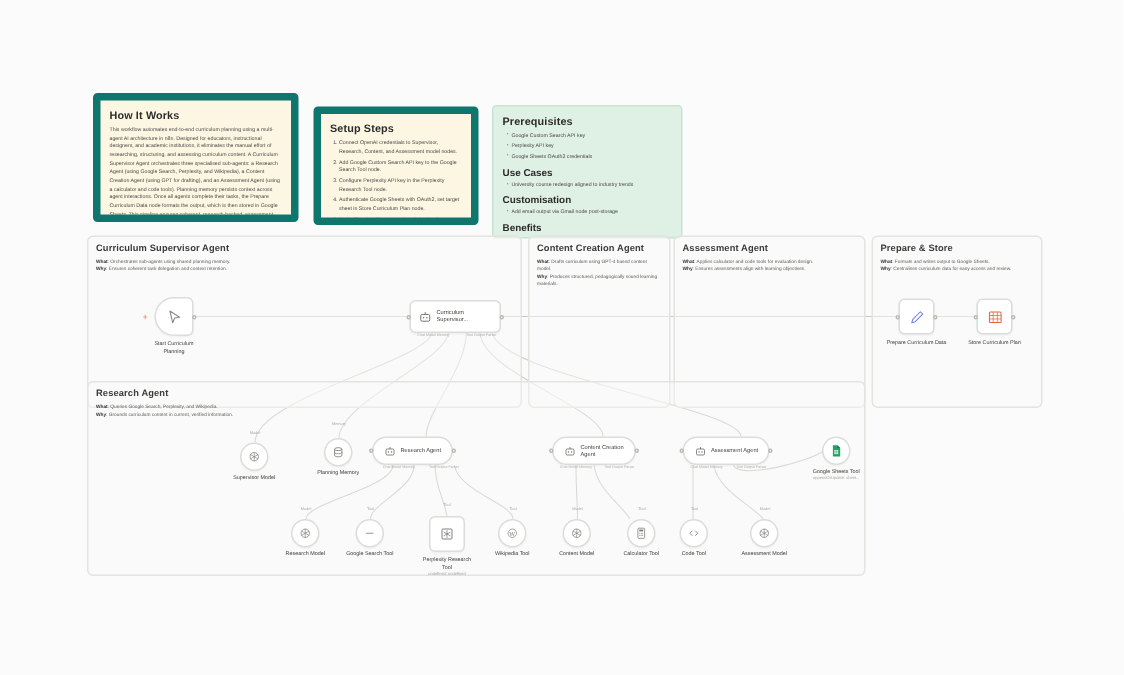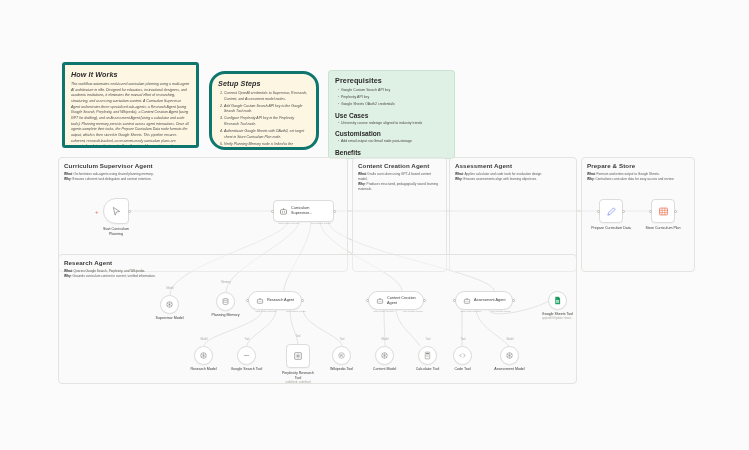--- a/index.html
+++ b/index.html
@@ -44,25 +44,25 @@
   .sticky li { margin-bottom: 1.4px; }
   .sticky ul { list-style: none; padding-left: 3px; }
   .sticky ul li::before {
     content: "\25AA";
     font-size: 2.6px;
     margin-right: 2px;
     vertical-align: middle;
     color: #6b6b66;
   }
 
-  .sticky.cream  { background: #fdf6e3; border: 3px solid #0f766e; font-style: italic; }
+  .sticky.cream  { background: #fdf6e3; border: 5px solid #0f766e; }
   .sticky.green  { background: #dff0e4; border: 1px solid #c9e3d2; margin-top: 11px; }
 
   #note-how  { left: 62px;  top: 62px;  width: 137px; height: 86px; }
-  #note-setup{ left: 209px; top: 71px;  width: 110px; height: 79px; border-radius: 16px; }
+  #note-setup{ left: 209px; top: 71px;  width: 110px; height: 79px; }
   #note-pre  { left: 328px; top: 59px;  width: 127px; height: 89px; }
 
   
   .group {
     position: absolute;
     border-radius: 4px;
     border: 1px solid #e3e3e0;
     background: rgba(250,250,249,0.55);
   }
   .group .ghead { padding: 4px 5px 0 5px; }

